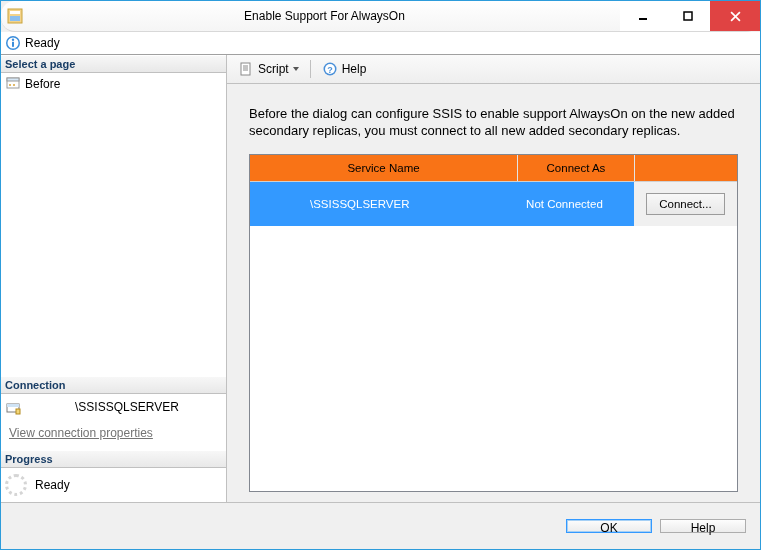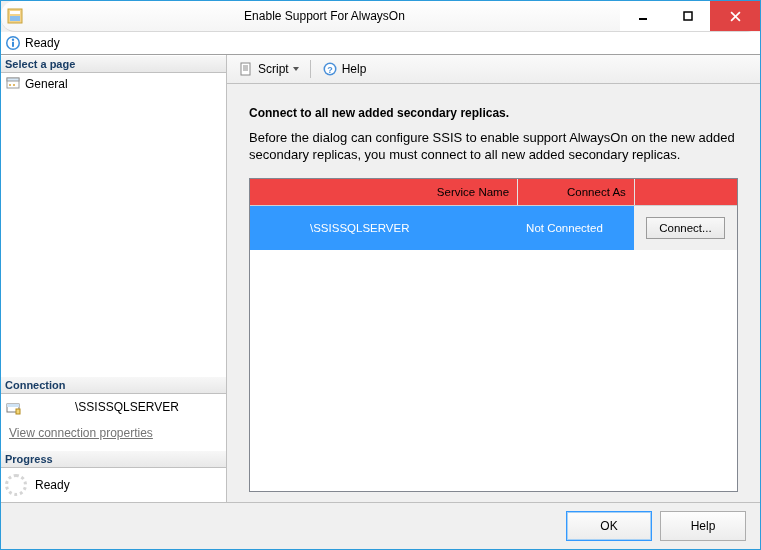--- a/index.html
+++ b/index.html
@@ -189,23 +189,23 @@
   background: #fff;
   flex: 1;
   overflow: hidden;
 }
 table {
   width: 100%;
   border-collapse: collapse;
   font-size: 11.5px;
 }
 thead th {
-  text-align: right;
+  text-align: center;
   font-weight: normal;
-  background: #ef4444;
+  background: #f97316;
   border-bottom: 1px solid #d0d0d0;
   border-right: 1px solid #e4e4e4;
   padding: 4px 8px;
   height: 18px;
 }
 thead th:last-child { border-right: none; }
 tbody tr.selected td {
   background: #3399ff;
   color: #fff;
 }
@@ -231,21 +231,21 @@
 .footer {
   height: 46px;
   display: flex;
   justify-content: flex-end;
   align-items: center;
   padding: 0 14px;
   gap: 8px;
 }
 .footer button {
   min-width: 86px;
-  height: 30px;
+  height: 14px;
   font-family: inherit;
   font-size: 12px;
   background: linear-gradient(#fdfdfd,#ececec);
   border: 1px solid #adadad;
   cursor: pointer;
 }
 .footer button.default {
   border: 1px solid #3399ff;
   box-shadow: 0 0 0 1px #a6d0f5 inset;
 }
@@ -307,21 +307,21 @@
       <div class="navlist">
         <div class="item">
           <span class="icon">
             <svg viewBox="0 0 16 16">
                 <rect x="2" y="2" width="12" height="10" fill="#fff" stroke="#9a9a9a"></rect>
                 <rect x="2" y="2" width="12" height="3" fill="#d7e8f7" stroke="#9a9a9a"></rect>
                 <circle cx="5" cy="9" r="1" fill="#d7a33a"></circle>
                 <circle cx="9" cy="9" r="1" fill="#d7a33a"></circle>
               </svg>
           </span>
-          <span>General</span>
+          <span>Before</span>
         </div>
       </div>
 
       <div class="filler"></div>
 
       <div class="panelhdr">Connection</div>
       <div class="conn">
         <div class="row">
           <span class="icon">
             <svg viewBox="0 0 16 16">
@@ -363,21 +363,20 @@
                 <circle cx="8" cy="8" r="6.5" fill="#4a90d9"></circle>
                 <circle cx="8" cy="8" r="5" fill="#fff"></circle>
                 <text x="8" y="12" font-size="9" font-weight="bold" text-anchor="middle" fill="#4a90d9">?</text>
               </svg>
           </span>
           <span>Help</span>
         </div>
       </div>
 
       <div class="content">
-        <h2>Connect to all new added secondary replicas.</h2>
         <p>Before the dialog can configure SSIS to enable support AlwaysOn on the new added secondary replicas, you must connect to all new added secondary replicas.</p>
 
         <div class="table-wrap">
           <table>
             <colgroup>
                 <col class="c1">
                 <col class="c2">
                 <col class="c3">
               </colgroup>
             <thead>

